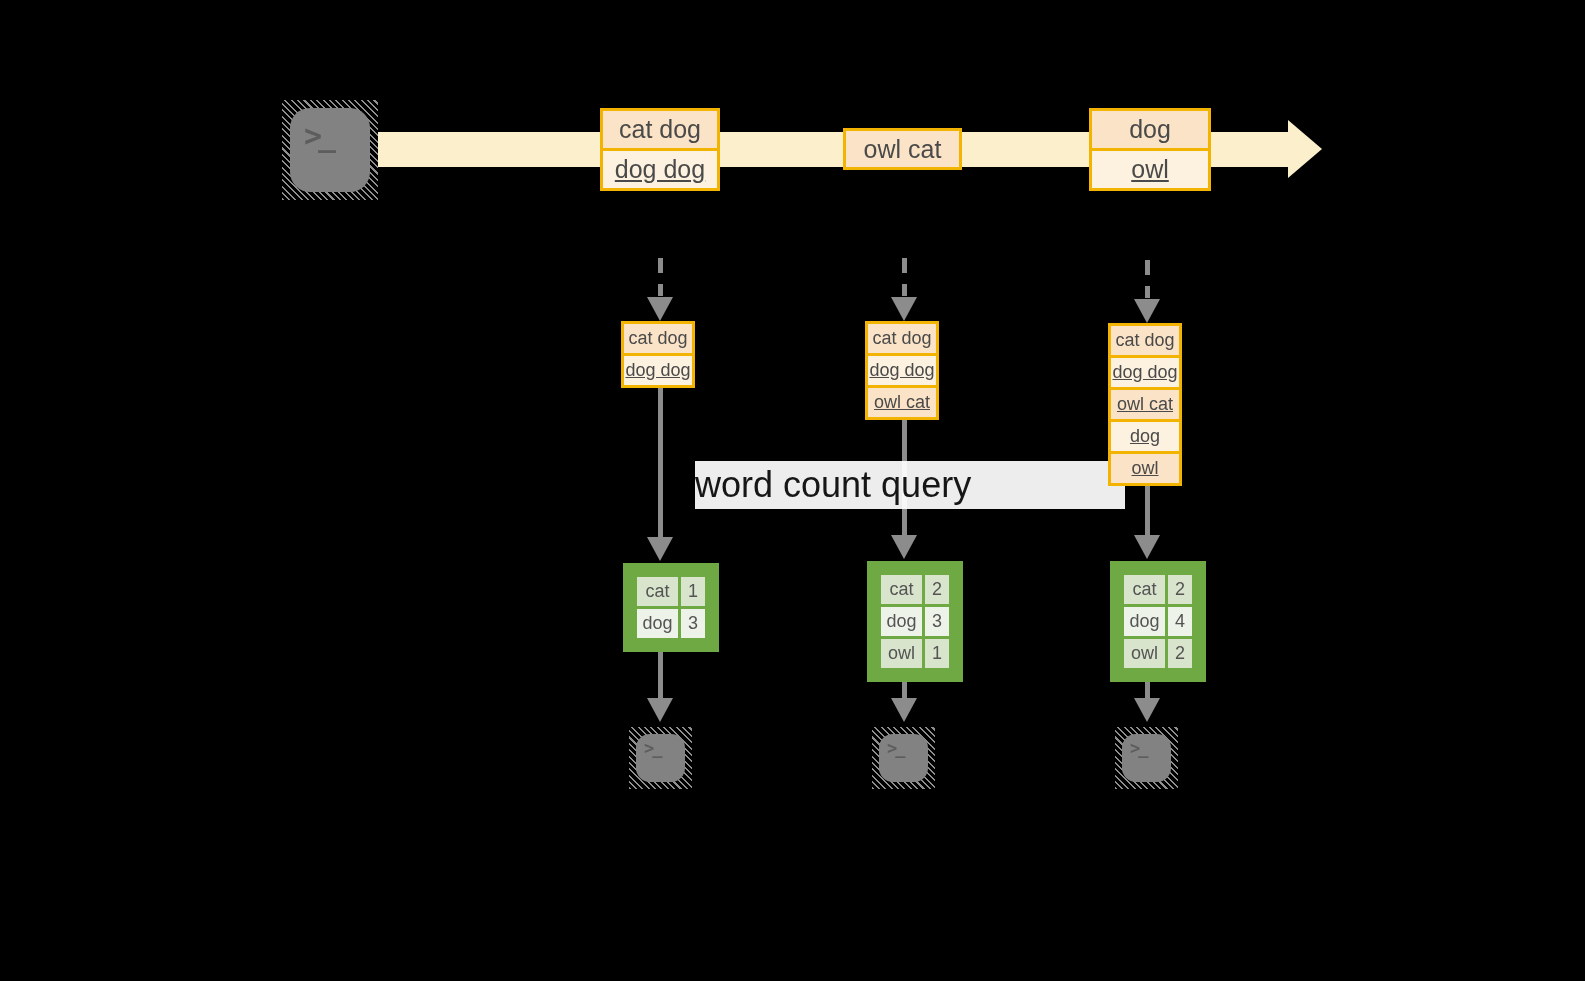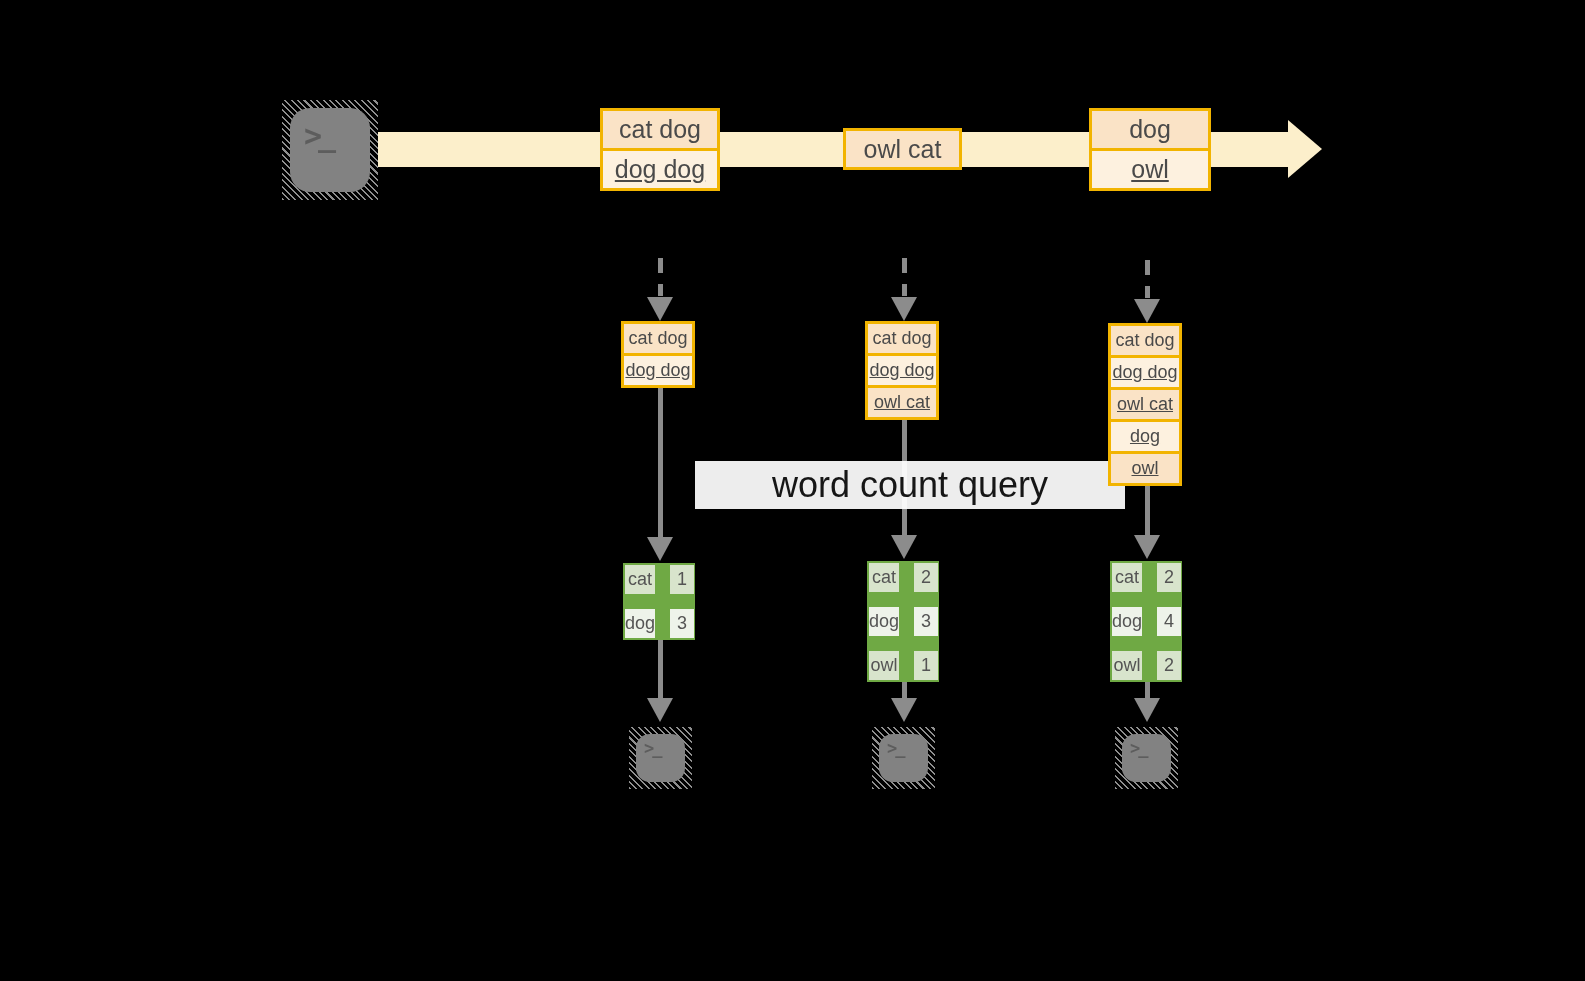--- a/index.html
+++ b/index.html
@@ -34,24 +34,24 @@
   .fillB{background:#FDF1DF;}
   
   .vdash{position:absolute;width:5px;z-index:2;
     background:repeating-linear-gradient(180deg,#8C8C8C 0 15px,rgba(0,0,0,0) 15px 26px);}
   .vline{position:absolute;width:5px;background:#8C8C8C;z-index:2;}
   .ahead{position:absolute;width:0;height:0;z-index:2;
     border-left:13px solid transparent;border-right:13px solid transparent;border-top:24px solid #8C8C8C;}
   
   .wlabel{position:absolute;left:695px;top:461px;width:430px;height:48px;z-index:3;
     background:rgba(255,255,255,0.93);color:#161616;font-size:36px;line-height:48px;
-    text-align:center;font-weight:400;}
+    text-align:left;font-weight:400;}
   
-  .gtable{position:absolute;z-index:4;background:#6FA944;padding:2px;display:grid;
-    grid-template-columns:1fr 24px;gap:15px;width:68px;}
+  .gtable{position:absolute;z-index:4;background:#6FA944;padding:14px;display:grid;
+    grid-template-columns:1fr 24px;gap:3px;width:68px;}
   .gcell{height:29px;line-height:29px;text-align:center;color:#545454;font-size:18px;}
   .rowA{background:#D8E4CC;}
   .rowB{background:#EEF3EA;}
 </style>
 </head>
 <body>
 
 <div class="canvas">
 
   <div class="band"></div>

